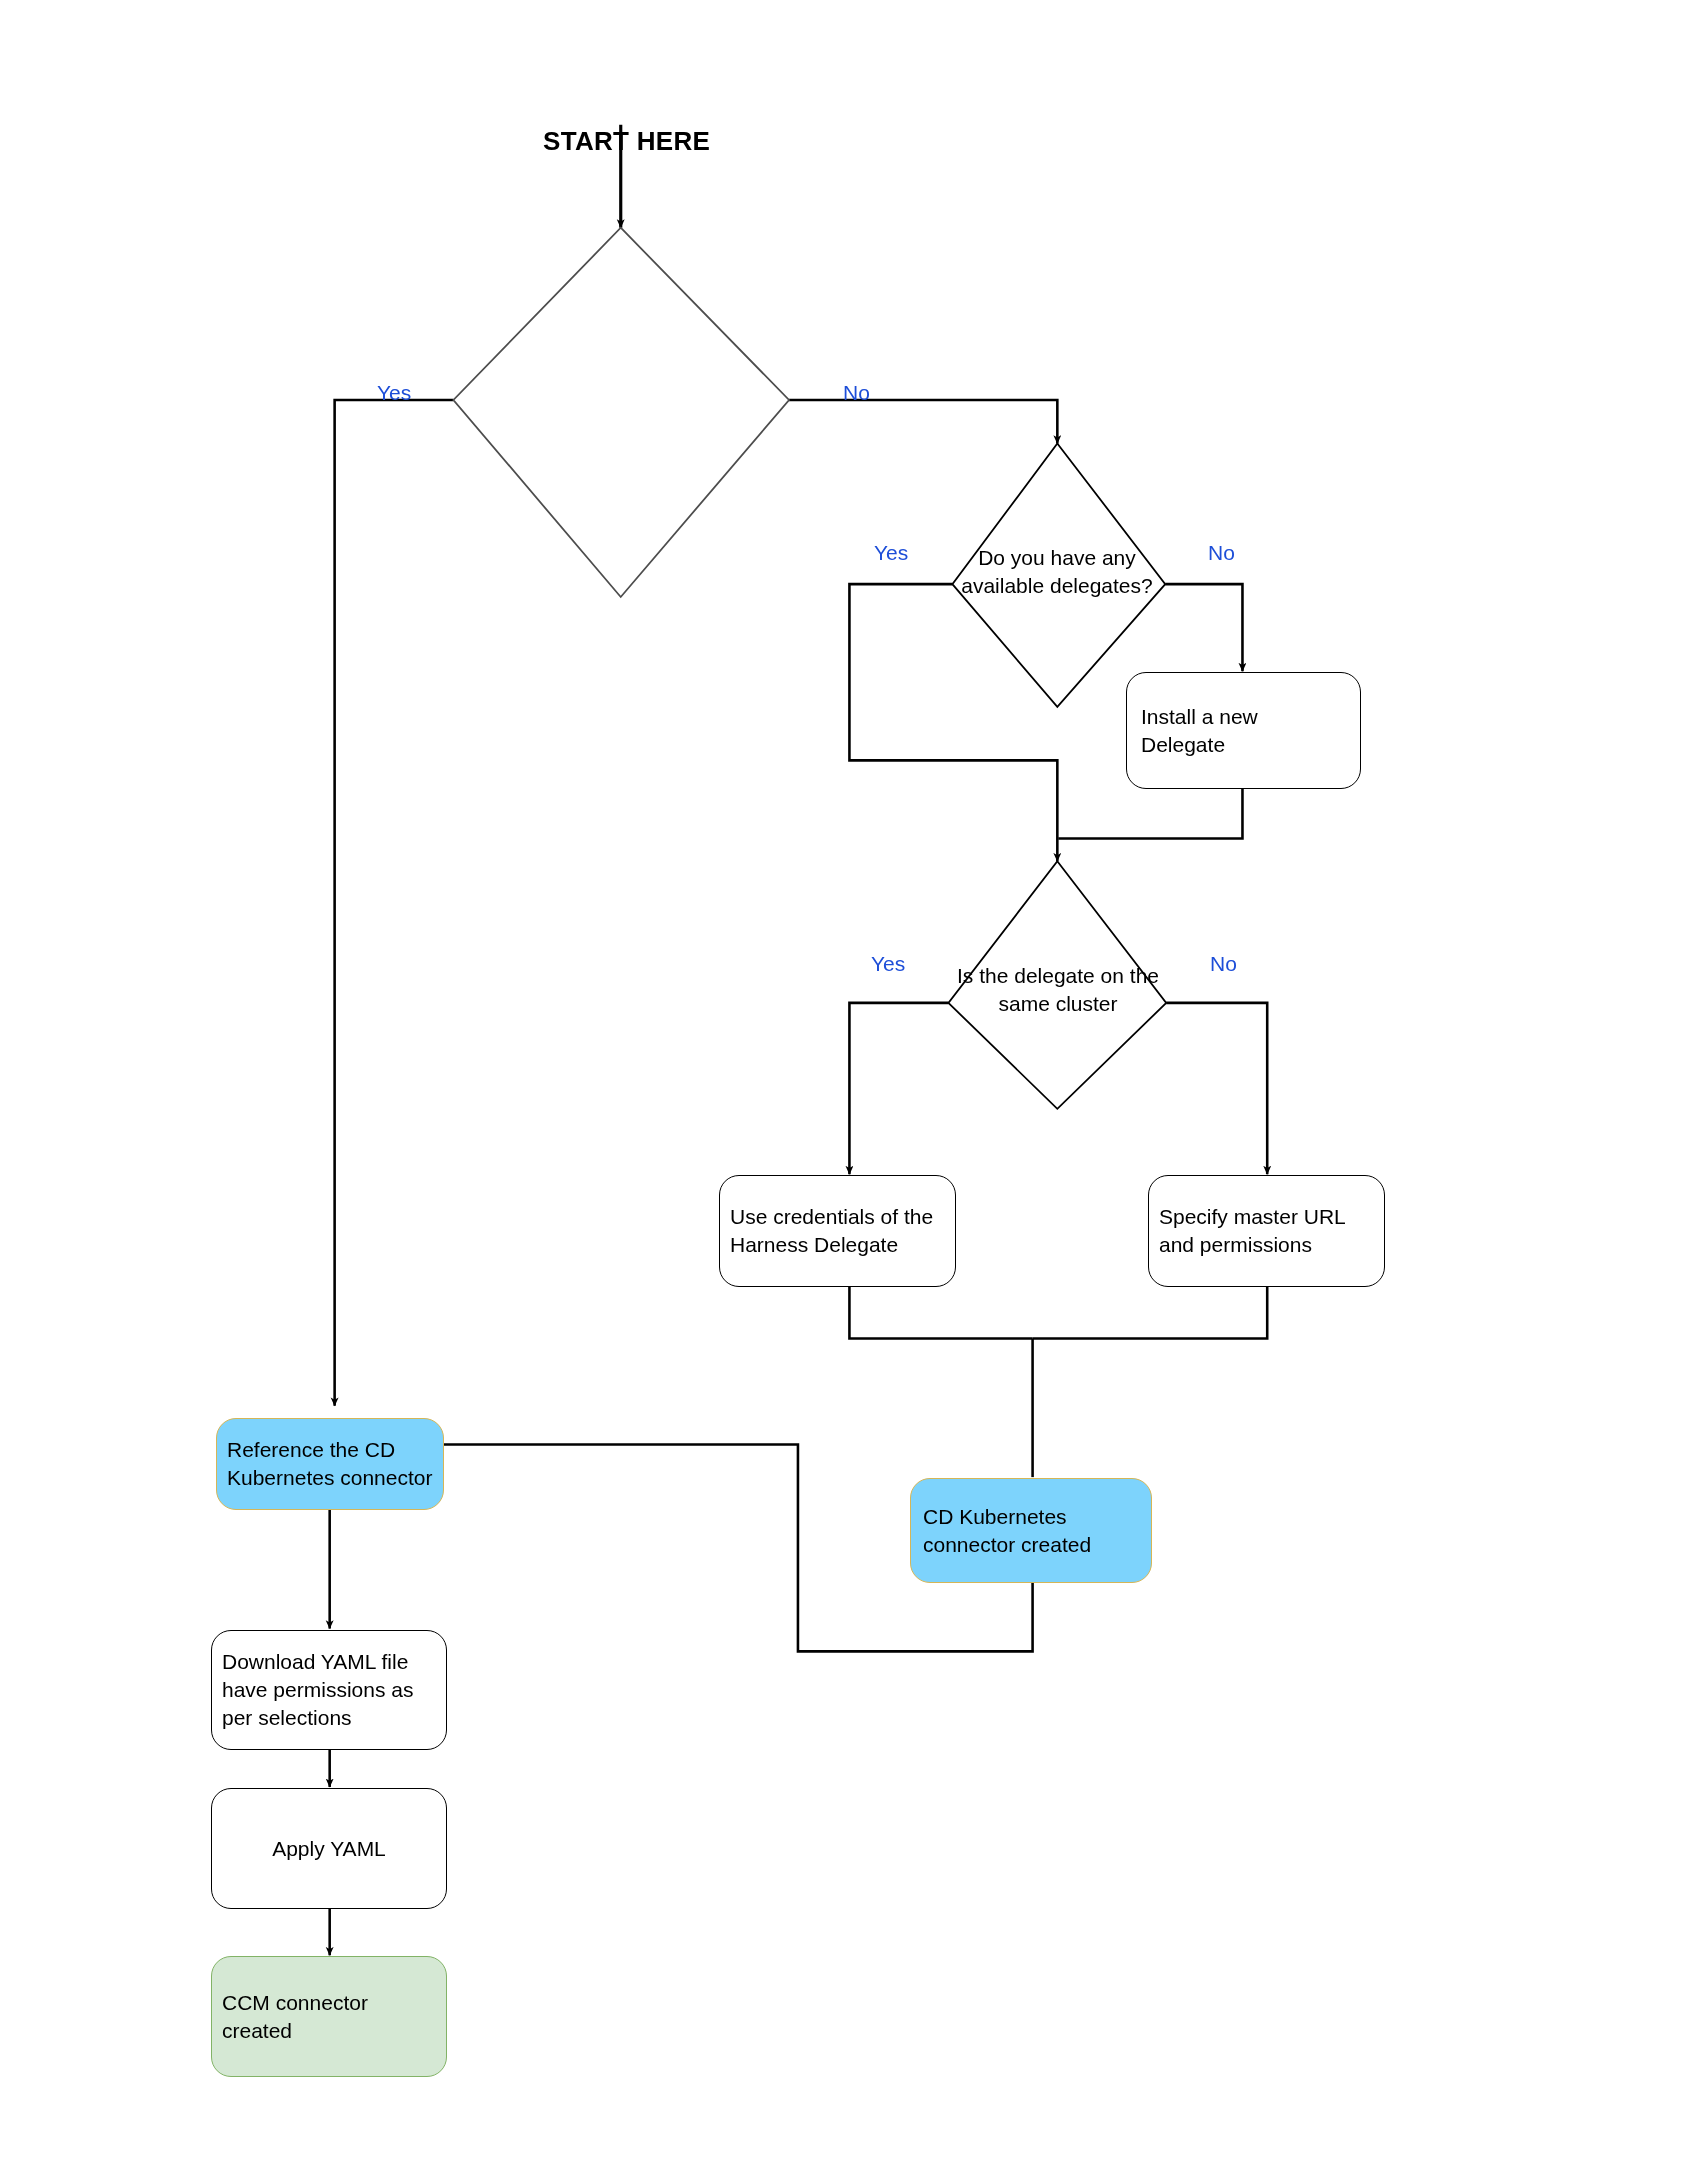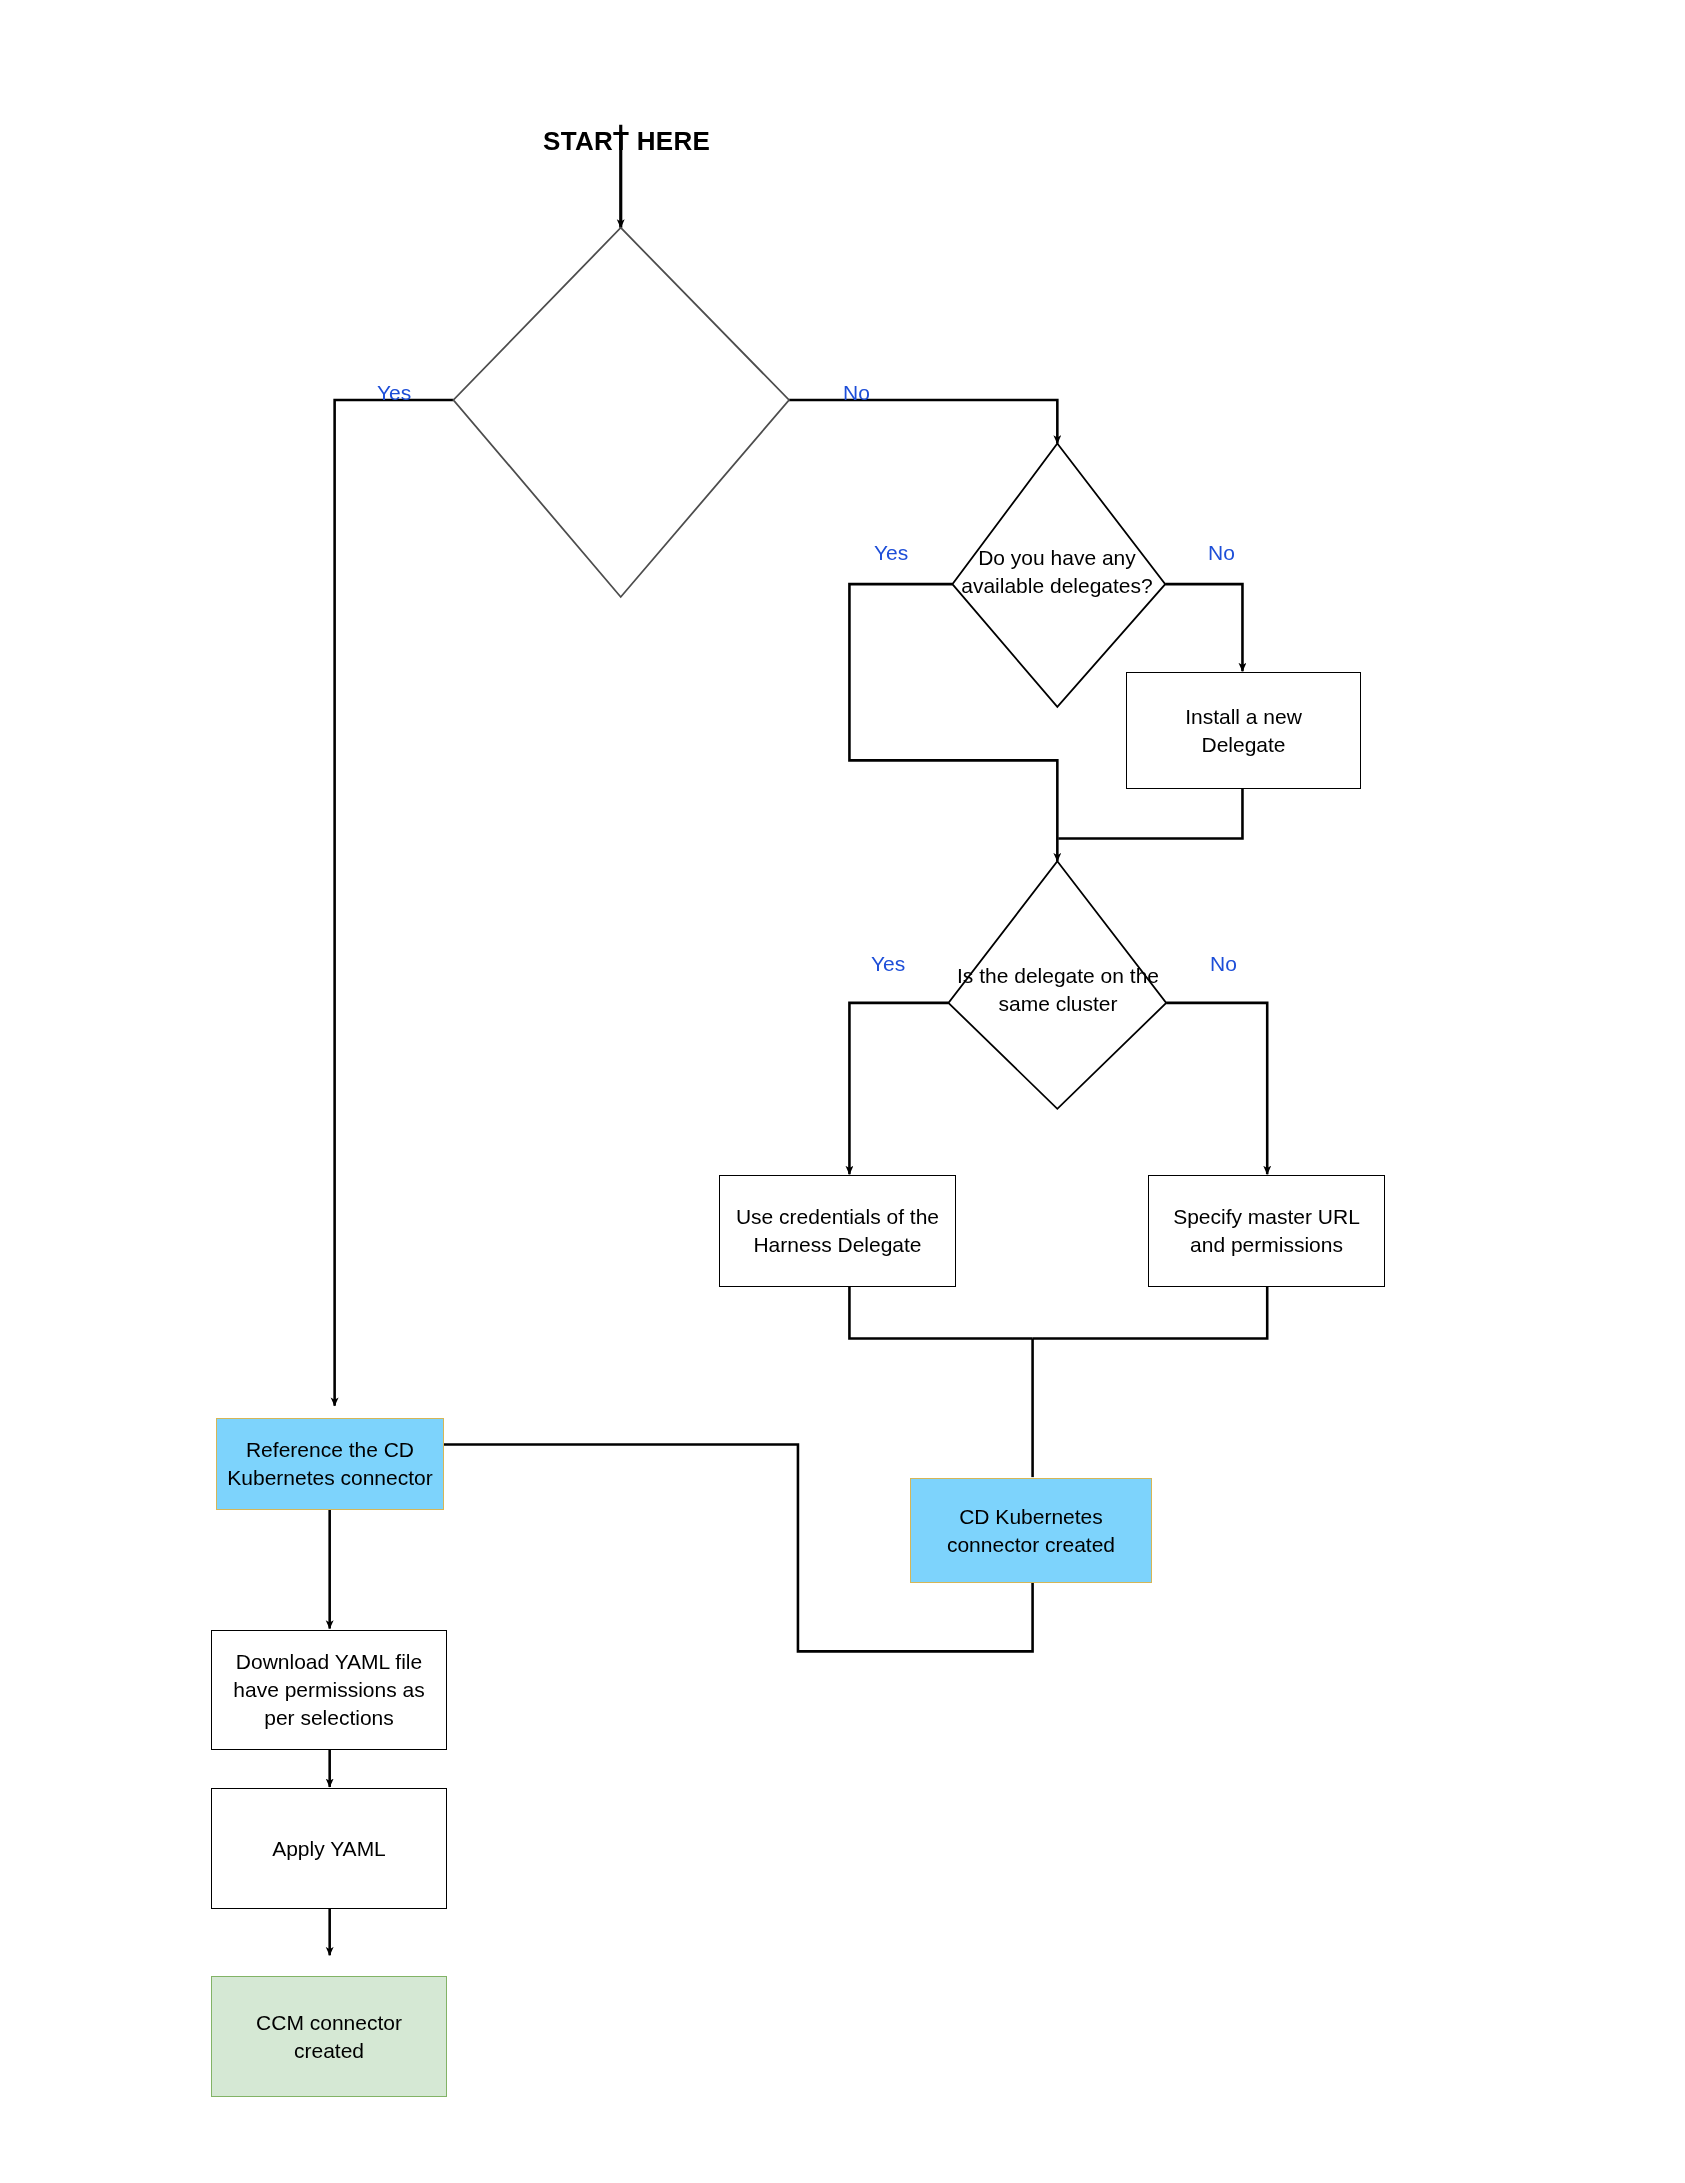--- a/index.html
+++ b/index.html
@@ -24,23 +24,23 @@
     width: 1685px;
     height: 2184px;
     pointer-events: none;
   }
   .node {
     position: absolute;
     box-sizing: border-box;
     display: flex;
     align-items: center;
     justify-content: center;
-    text-align: center;
     line-height: 1.32;
     color: #000000;
+    border-radius: 20px;
   }
   .box {
     border: 1px solid #000000;
     background: #ffffff;
     font-size: 21px;
   }
   .box.tan {
     background: #7dd3fc;
     border: 1px solid #d6b656;
   }
@@ -144,16 +144,16 @@
   <div class="node box" style="left:1148px; top:1175px; width:237px; height:112px; padding:0 10px;">Specify master URL and permissions</div>
 
   <div class="node box tan" style="left:910px; top:1478px; width:242px; height:105px; padding:9px 12px;">CD Kubernetes connector created</div>
 
   <div class="node box tan" style="left:216px; top:1418px; width:228px; height:92px; padding:0 10px;">Reference the CD Kubernetes connector</div>
 
   <div class="node box" style="left:211px; top:1630px; width:236px; height:120px; padding:0 10px;">Download YAML file have permissions as per selections</div>
 
   <div class="node box" style="left:211px; top:1788px; width:236px; height:121px; padding:0 10px;">Apply YAML</div>
 
-  <div class="node box green" style="left:211px; top:1956px; width:236px; height:121px; padding:0 10px;margin-top:20px;">CCM connector created</div>
+  <div class="node box green" style="left:211px; top:1956px; width:236px; height:121px; padding:0 10px;">CCM connector created</div>
 
 </div>
 
 
 </body></html>

